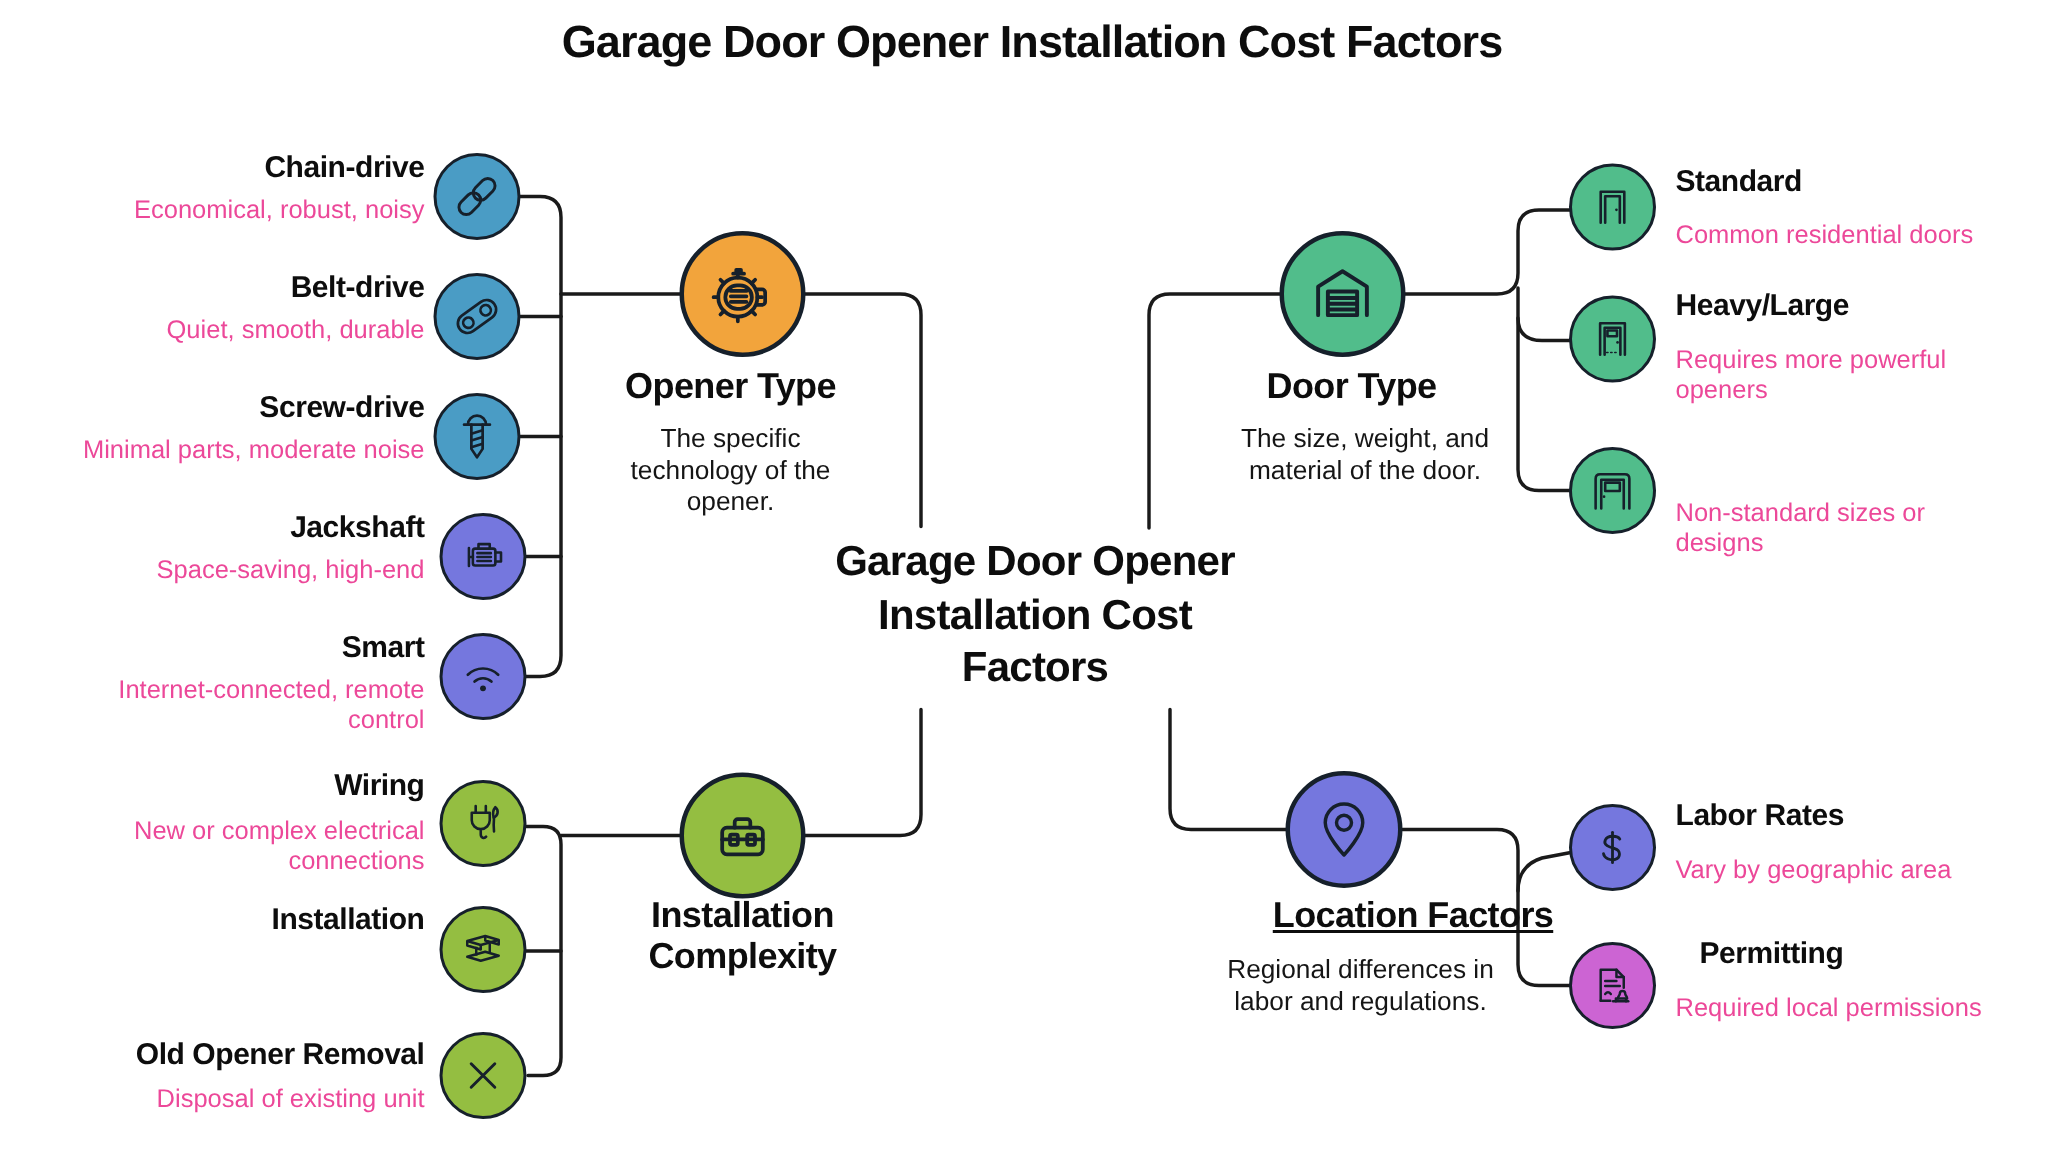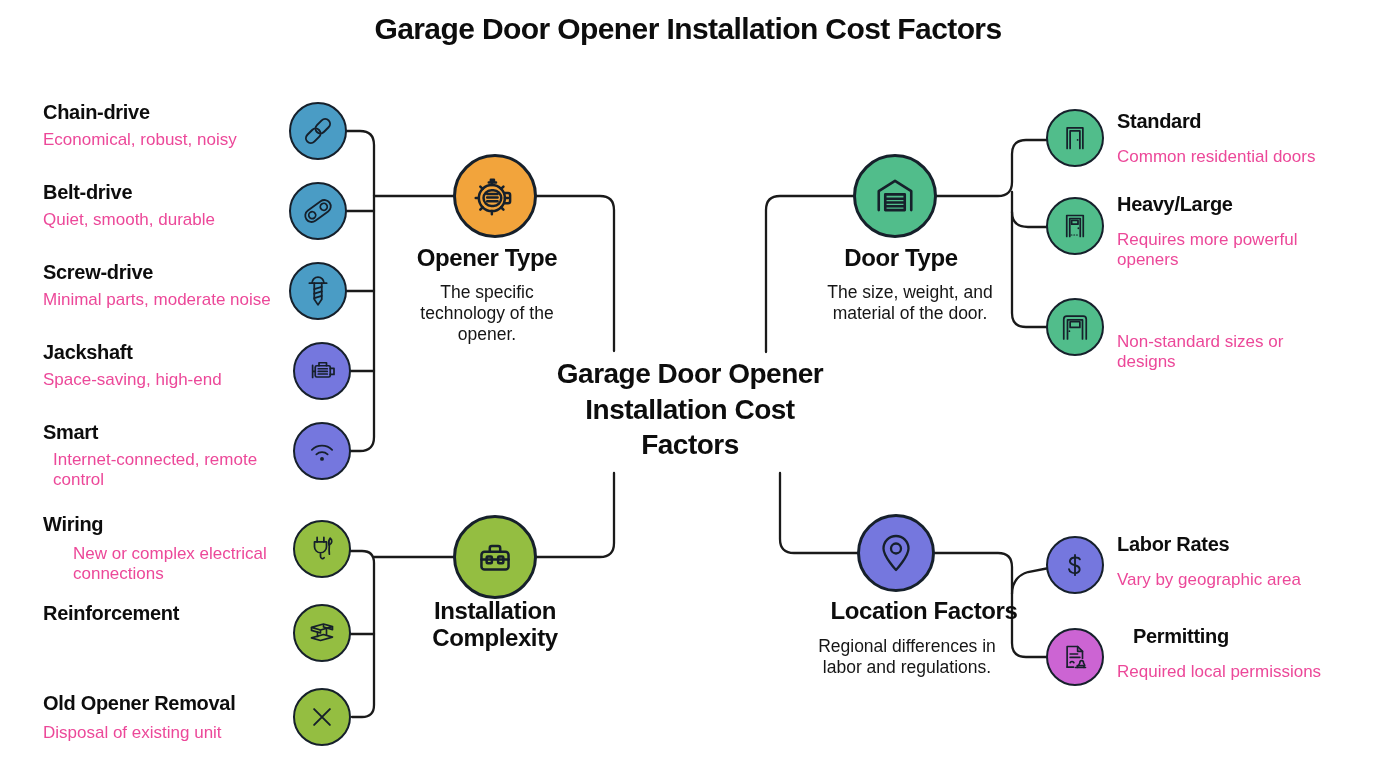--- a/index.html
+++ b/index.html
@@ -26,21 +26,21 @@
   .teal{background:#4A9CC5;}
   .purple{background:#7577DE;}
   .orange{background:#F2A43C;}
   .green{background:#51BD8B;}
   .olive{background:#94BE41;}
   .magenta{background:#CC64D3;}
   .item-title{font-size:20px;font-weight:800;letter-spacing:-0.3px;line-height:1.1;color:#0d0d0d;}
   .item-desc{font-size:17px;line-height:1.18;color:#ec4899;}
   .node-title{font-size:24px;font-weight:800;letter-spacing:-0.4px;line-height:1.12;text-align:center;color:#0d0d0d;}
   .node-desc{font-size:17.5px;line-height:1.2;text-align:center;color:#151515;}
-  .ra{}
+  .ra{text-align:right;}
   svg.icon{display:block;}
   #connectors{position:absolute;left:0;top:0;z-index:0;}
   .nodes{position:absolute;left:0;top:0;width:100%;height:100%;z-index:1;}
 </style>
 </head>
 <body>
 
 <svg id="connectors" width="1376" height="768" viewBox="0 0 1376 768" fill="none" stroke="#1a1a1a" stroke-width="2.3" stroke-linecap="round">
 
   <path d="M346 131 H360 Q374 131 374 145 V437 Q374 451 360 451 H350"></path>
@@ -157,21 +157,21 @@
   <div class="abs circle olive" style="left:293px;top:520px;width:58px;height:58px;">
     <svg class="icon" width="36" height="36" viewBox="0 0 48 48" fill="none" stroke="#16202b" stroke-width="2.3" stroke-linecap="round" stroke-linejoin="round">
       <path d="M17.5 8.5 v6 M26.5 8.5 v6"></path>
       <path d="M14 14.5 h16 v6.5 a8 8 0 0 1 -16 0 z"></path>
       <path d="M22 30.5 v3 c0 3.5 3.2 4.2 4.8 2.2"></path>
       <path d="M35 9.5 c3.2 2.5 2.6 7.5 -1.6 9.2 c-1 -3.8 -0.6 -6.6 1.6 -9.2 z"></path>
       <path d="M33.8 18.5 c-0.4 4.5 -0.4 8.5 0 12.5"></path>
     </svg>
   </div>
 
-  <div class="abs item-title ra" style="left:43px;top:602px;width:240px;">Reinforcement</div>
+  <div class="abs item-title ra" style="left:43px;top:602px;width:240px;">Installation</div>
   <div class="abs circle olive" style="left:293px;top:604px;width:58px;height:58px;">
     <svg class="icon" width="36" height="36" viewBox="0 0 48 48" fill="none" stroke="#16202b" stroke-width="2.2" stroke-linejoin="round">
       <path d="M10 16.5 L26 12 L38 15.5 L22 20 Z"></path>
       <path d="M10 30.5 L26 26 L38 29.5 L22 34 Z"></path>
       <path d="M10 16.5 v4 L22 24 v-4 M38 15.5 v4 L26 16 v-4"></path>
       <path d="M18 21.5 v8 M30 18.5 v8"></path>
     </svg>
   </div>
 
   <div class="abs item-title ra" style="left:43px;top:692px;width:240px;">Old Opener Removal</div>
@@ -223,21 +223,21 @@
     </svg>
   </div>
   <div class="abs item-desc" style="left:1117px;top:332px;width:195px;">Non-standard sizes or designs</div>
 
   <div class="abs circle big purple" style="left:857px;top:514px;width:78px;height:78px;">
     <svg class="icon" width="48" height="48" viewBox="0 0 48 48" fill="none" stroke="#16202b" stroke-width="2.3" stroke-linejoin="round">
       <path d="M24 41 C24 41 11.5 27.5 11.5 19.5 A12.5 12.5 0 0 1 36.5 19.5 C36.5 27.5 24 41 24 41 Z"></path>
       <circle cx="24" cy="19.5" r="5"></circle>
     </svg>
   </div>
-  <div class="abs node-title" style="left:804px;top:598px;width:240px;">Location Factors</div>
+  <div class="abs node-title" style="left:822px;top:598px;width:240px;text-decoration:underline;">Location Factors</div>
   <div class="abs node-desc" style="left:797px;top:636px;width:220px;">Regional differences in labor and regulations.</div>
 
   <div class="abs circle purple" style="left:1046px;top:536px;width:58px;height:58px;">
     <svg class="icon" width="36" height="36" viewBox="0 0 48 48" fill="none" stroke="#16202b" stroke-width="2.5" stroke-linecap="round">
       <path d="M24 10.5 V37.5"></path>
       <path d="M30.5 16.5 C29 13.5 19.5 12.5 17.5 17.5 C15.5 22.5 23 24 26 25 C31.5 26.7 31.5 33 26.5 34.5 C22 35.8 16.5 33.5 16 29.5"></path>
     </svg>
   </div>
   <div class="abs item-title" style="left:1117px;top:533px;width:250px;">Labor Rates</div>
   <div class="abs item-desc" style="left:1117px;top:570px;width:250px;">Vary by geographic area</div>

